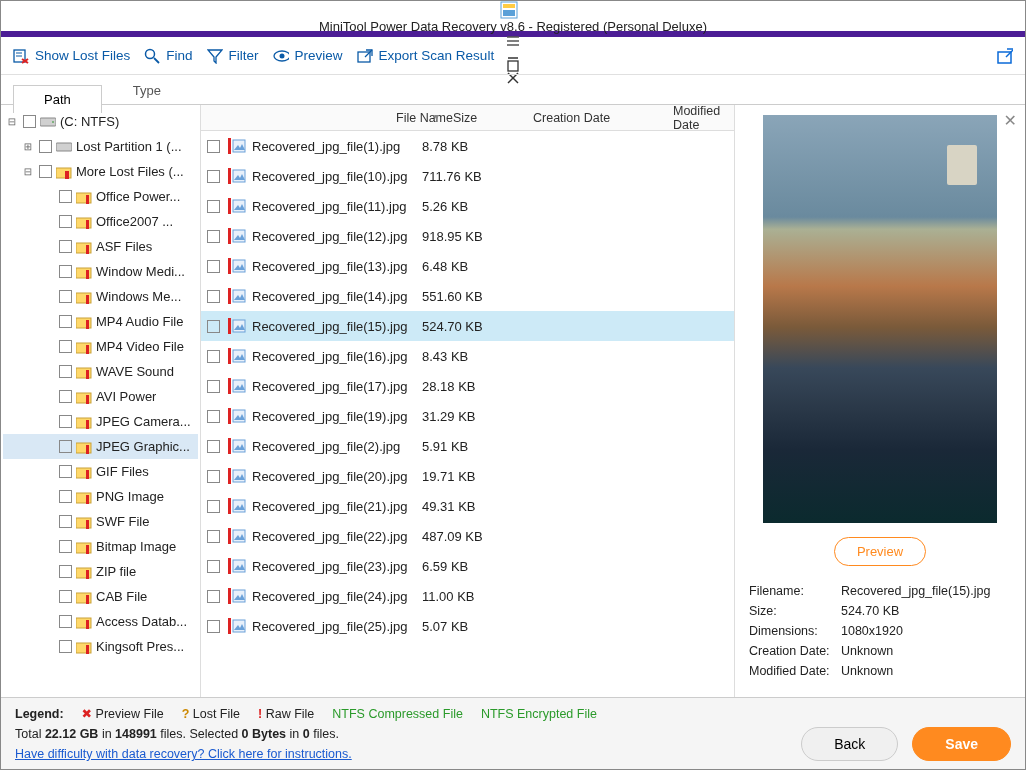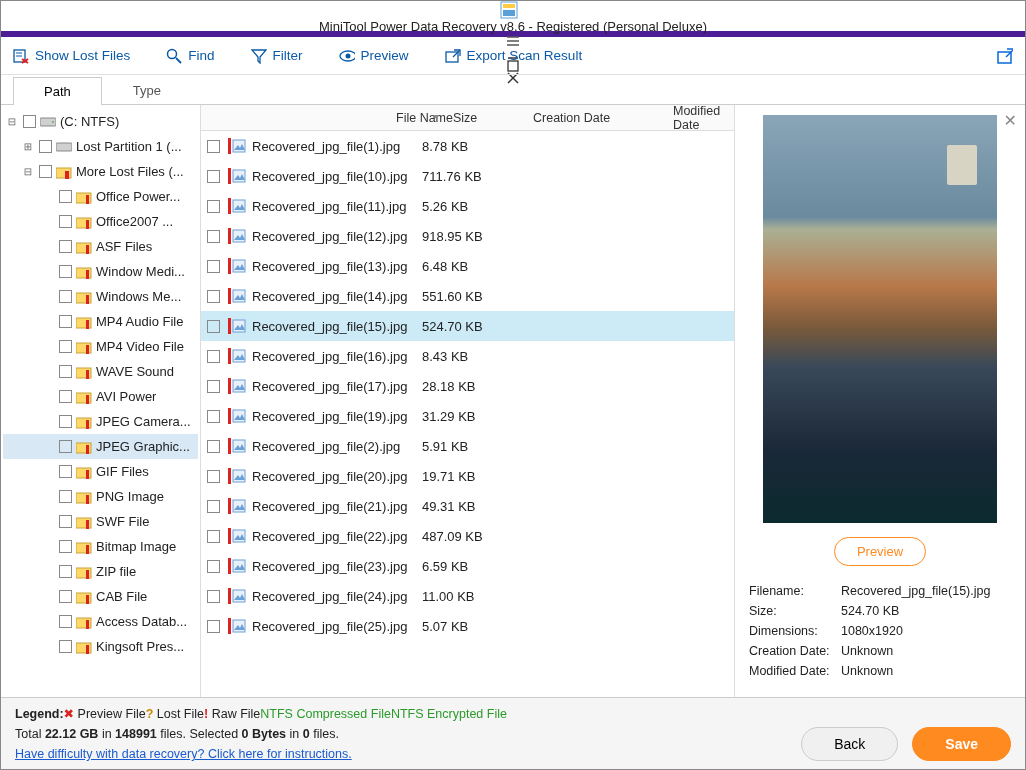--- a/index.html
+++ b/index.html
@@ -1,27 +1,27 @@
 <!DOCTYPE html>
 <html><head>
 <meta charset="utf-8">
 <style>
 * { box-sizing: border-box; margin: 0; padding: 0; font-family: "Segoe UI", Tahoma, sans-serif; }
 body { width: 1026px; height: 770px; background: #fff; border: 1px solid #888; overflow: hidden; font-size: 13px; color: #222; display: flex; flex-direction: column; }
 .titlebar { height: 36px; display: flex; align-items: center; padding: 0 6px; border-bottom: 6px solid #4c1d95; flex-direction: column; }
 .titlebar .app-icon { width: 18px; height: 18px; margin-right: 8px; display: inline-flex; }
 .titlebar .title { flex: 1; font-size: 13px; }
 .titlebar .win-btn { width: 34px; height: 28px; display: inline-flex; align-items: center; justify-content: center; cursor: pointer; color: #333; }
-.toolbar { height: 38px; display: flex; align-items: center; padding: 0 12px; gap: 36px; border-bottom: 1px solid #e0e0e0; }
+.toolbar { height: 38px; display: flex; align-items: center; padding: 0 12px; gap: 14px; border-bottom: 1px solid #e0e0e0; }
 .toolbar .tool { display: inline-flex; align-items: center; gap: 6px; color: #0a5aa7; cursor: pointer; font-size: 13.5px; }
 .toolbar .tool .ico { width: 16px; height: 16px; display: inline-flex; align-items: center; justify-content: center; }
 .toolbar .spacer { flex: 1; }
 .tabs { display: flex; padding-left: 12px; border-bottom: 1px solid #ccc; height: 30px; align-items: flex-end; }
 .tab { padding: 6px 30px; cursor: pointer; border: 1px solid transparent; border-bottom: none; color: #555; font-size: 13px; }
-.tab.active { border-color: #ccc; background: #fff; position: relative; top: 1px; color: #000; }
+.tab.active { border-color: #ccc; background: #fff; position: relative; top: 9px; color: #000; }
 .main { flex: 1; display: flex; overflow: hidden; }
 .tree { width: 200px; border-right: 1px solid #ddd; overflow-y: auto; padding: 4px 2px; }
 .tree-row { display: flex; align-items: center; height: 25px; white-space: nowrap; cursor: pointer; }
 .tree-row .exp { width: 14px; height: 14px; display: inline-flex; align-items: center; justify-content: center; font-size: 10px; color: #666; }
 .tree-row .chk { width: 13px; height: 13px; border: 1px solid #888; margin: 0 4px; flex-shrink: 0; }
 .tree-row .ico { width: 16px; height: 16px; margin-right: 4px; flex-shrink: 0; display: inline-flex; align-items: center; justify-content: center; }
 .tree-row .lbl { overflow: hidden; text-overflow: ellipsis; }
 .tree-row.selected { background: #d9e8f5; }
 .indent0 { padding-left: 2px; }
 .indent1 { padding-left: 18px; }
@@ -42,21 +42,21 @@
 .file-row .fname { flex: 0 0 170px; overflow: hidden; text-overflow: ellipsis; white-space: nowrap; }
 .file-row .fsize { flex: 0 0 80px; }
 .preview-pane { width: 290px; padding: 10px 14px; position: relative; overflow: hidden; }
 .preview-close { position: absolute; top: 6px; right: 8px; color: #888; cursor: pointer; font-size: 16px; }
 .preview-img { width: 234px; height: 408px; margin: 0 auto 14px; background: linear-gradient(to bottom, #8aa5b8 0%, #6a8a9e 25%, #aab094 28%, #b8784a 42%, #7a5a3a 52%, #38485a 62%, #2a3848 72%, #1a2838 82%, #0b2a2e 100%); position: relative; display: block; }
 .preview-img::before { content: ""; position: absolute; top: 30px; right: 20px; width: 30px; height: 40px; background: #d8d4c4; border-radius: 2px; }
 .preview-btn { display: block; margin: 0 auto 18px; padding: 6px 22px; border: 1px solid #ff8a1f; color: #ff8a1f; background: #fff; border-radius: 16px; cursor: pointer; font-size: 13px; }
 .meta-row { display: flex; margin-bottom: 6px; font-size: 12.5px; }
 .meta-row .k { flex: 0 0 92px; }
 .footer { border-top: 1px solid #ccc; background: #f5f5f5; padding: 8px 14px; }
-.legend { display: flex; align-items: center; font-size: 12.5px; margin-bottom: 6px; }
+.legend { display: flex; align-items: center; gap: 18px; font-size: 12.5px; margin-bottom: 6px; }
 .legend b { font-weight: 600; }
 .legend .del { color: #d22; }
 .legend .lost { color: #c80; }
 .legend .raw { color: #d22; }
 .legend .comp, .legend .enc { color: #2a9a2a; }
 .footer-bottom { display: flex; align-items: center; }
 .footer-bottom .stats { font-size: 12.5px; }
 .footer-bottom .help { display: block; margin-top: 6px; color: #1a5ad0; text-decoration: underline; font-size: 12.5px; cursor: pointer; }
 .footer-btns { margin-left: auto; display: flex; gap: 14px; }
 .btn { padding: 8px 32px; border-radius: 18px; border: 1px solid #ccc; background: #f0f0f0; cursor: pointer; font-size: 14px; }

